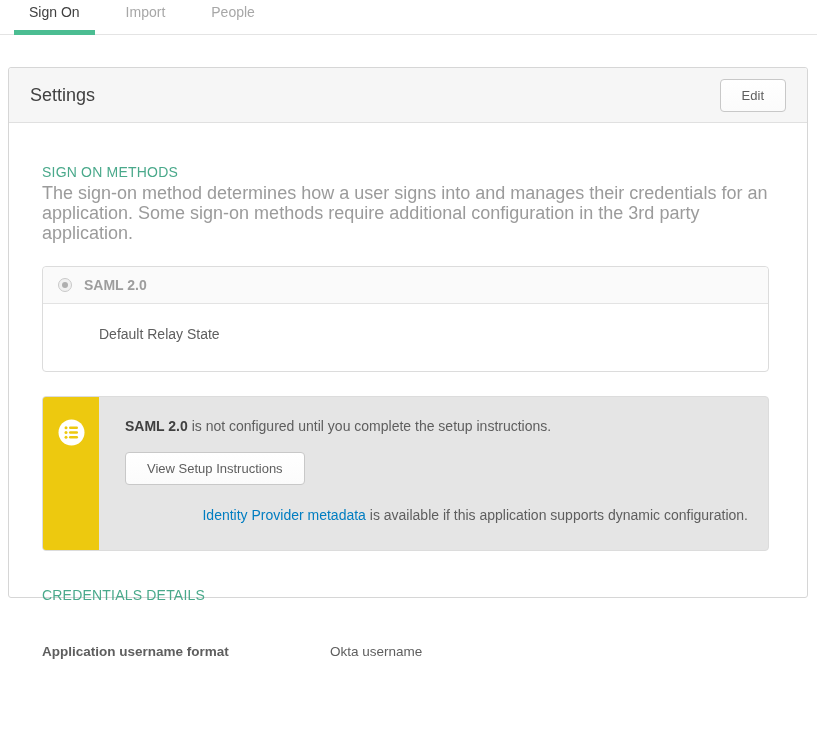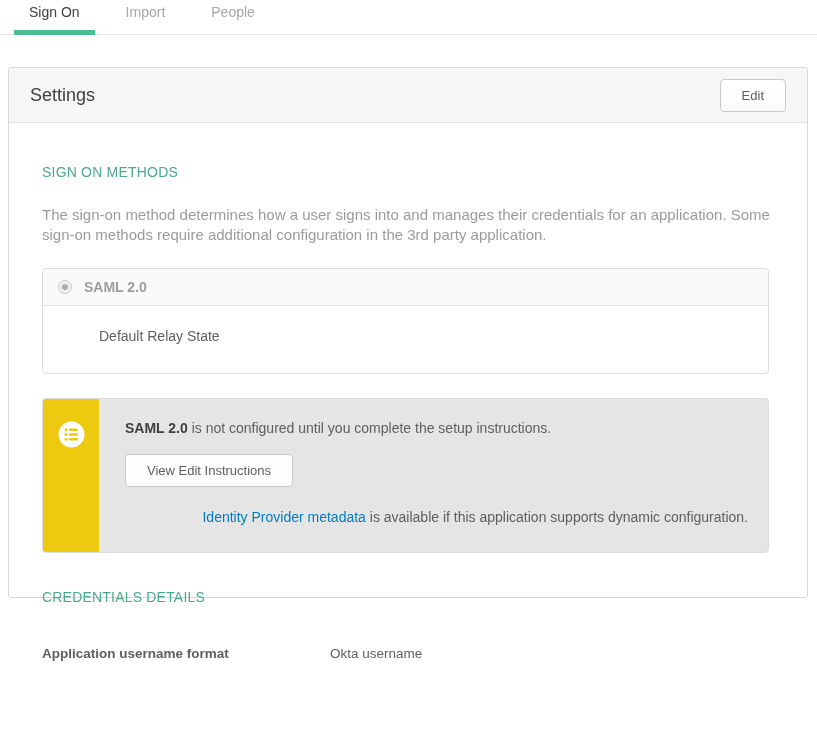--- a/index.html
+++ b/index.html
@@ -52,22 +52,22 @@
     padding:8px 21px; cursor:pointer;
     font-family:"Liberation Sans", sans-serif;
   }
   .panel-body { padding:41px 32px 0 33px; }
 
   .section-heading {
     font-size:14px; font-weight:500; color:#4aa98b;
     letter-spacing:.2px;
   }
   .section-desc {
-    margin-top:25px; width:732px;
-    font-size:15px; line-height:20px; color:#9b9b9b;
+    margin-top:3px; width:732px;
+    font-size:18px; line-height:20px; color:#9b9b9b;
   }
 
   
   .saml-card {
     margin-top:23px; width:727px;
     border:1px solid #dcdcdc; border-radius:4px;
     background:#fff;
   }
   .saml-card-header {
     display:flex; align-items:center;
@@ -164,21 +164,21 @@
           <circle cx="8" cy="13.5" r="1.5" fill="#edc90f"></circle>
           <rect x="11" y="12.3" width="9" height="2.4" rx="1.2" fill="#edc90f"></rect>
           <circle cx="8" cy="18.3" r="1.5" fill="#edc90f"></circle>
           <rect x="11" y="17.1" width="9" height="2.4" rx="1.2" fill="#edc90f"></rect>
         </svg>
       </div>
       <div class="callout-content">
         <div class="callout-msg">
           <b>SAML 2.0</b><span> is not configured until you complete the setup instructions.</span>
         </div>
-        <button class="btn">View Edit Instructions</button>
+        <button class="btn">View Setup Instructions</button>
         <div class="callout-linkline">
           <a class="link">Identity Provider metadata</a><span> is available if this application supports dynamic configuration.</span>
         </div>
       </div>
     </div>
 
     <div class="section-heading credentials-heading">CREDENTIALS DETAILS</div>
 
     <div class="cred-row first">
       <div class="cred-label">Application username format</div>

